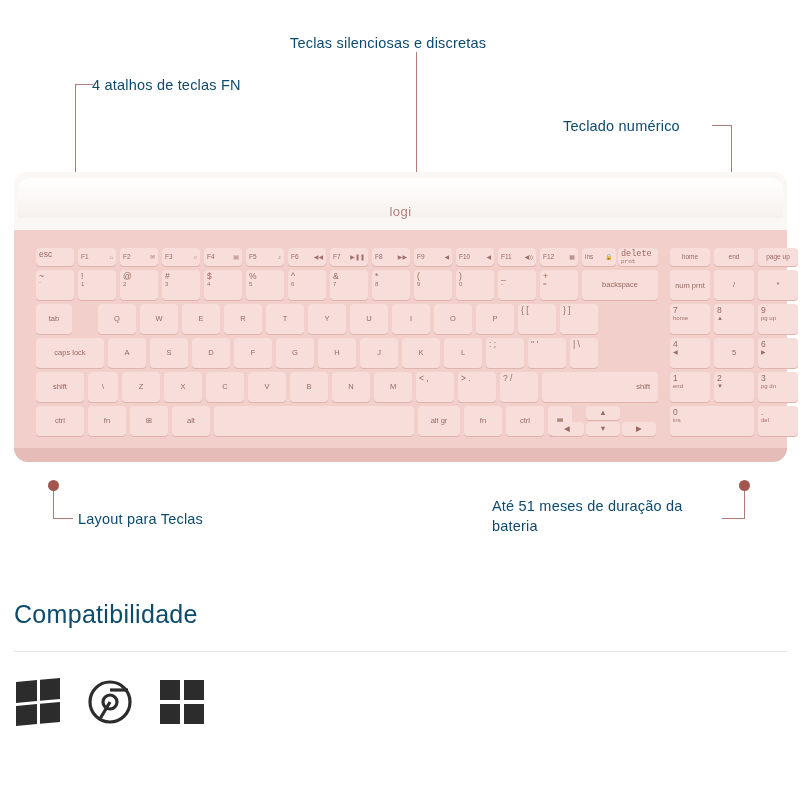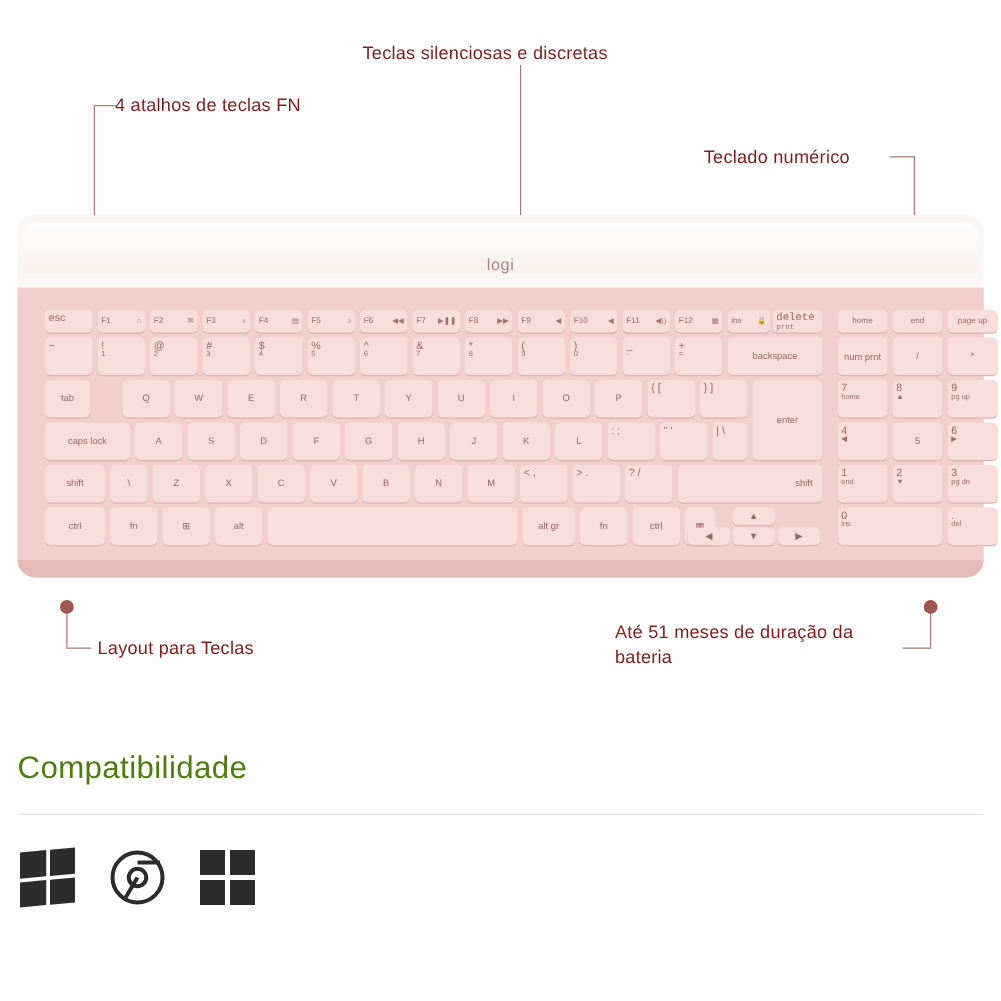--- a/index.html
+++ b/index.html
@@ -13,21 +13,21 @@
     font-family: "Liberation Sans", sans-serif;
     color: #4a4a4a;
     overflow: hidden;
     position: relative;
   }
 
   
   .callout-label {
     position: absolute;
     font-size: 14.5px;
-    color: #7f1d1d;
+    color: #0c4a6e;
     letter-spacing: 0.2px;
     line-height: 1.35;
     white-space: pre-line;
   }
   .leader {
     position: absolute;
     background: #b07b76;
   }
   .leader.v { width: 1.4px; }
   .leader.h { height: 1.4px; }
@@ -130,21 +130,21 @@
 
   
   #compat {
     position: absolute;
     left: 0;
     top: 600px;
     width: 801px;
   }
   .compat-title {
     font-size: 25px;
-    color: #4d7c0f;
+    color: #0c4a6e;
     margin-left: 14px;
     letter-spacing: 0.3px;
   }
   .compat-rule {
     margin: 22px 14px 0 14px;
     height: 1px;
     background: #e2e2e2;
   }
   .compat-icons {
     display: flex;
@@ -395,23 +395,20 @@
         <span>O</span>
       </div>
     <div class="key center" style="left:462px; top:74px; width:38px; height:30px;">
         <span>P</span>
       </div>
     <div class="key" style="left:504px; top:74px; width:38px; height:30px;">
         <span class="kc">{ [</span>
       </div>
     <div class="key" style="left:546px; top:74px; width:38px; height:30px;">
         <span class="kc">} ]</span>
-      </div>
-    <div class="key center" style="left:588px; top:74px; width:56px; height:64px;">
-        <span>enter</span>
       </div>
     <div class="key" style="left:656px; top:74px; width:40px; height:30px;">
         <span class="kc">7</span>
         <span class="sub">home</span>
       </div>
     <div class="key" style="left:700px; top:74px; width:40px; height:30px;">
         <span class="kc">8</span>
         <span class="sub">▲</span>
       </div>
     <div class="key" style="left:744px; top:74px; width:40px; height:30px;">

